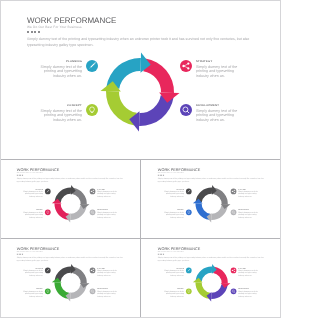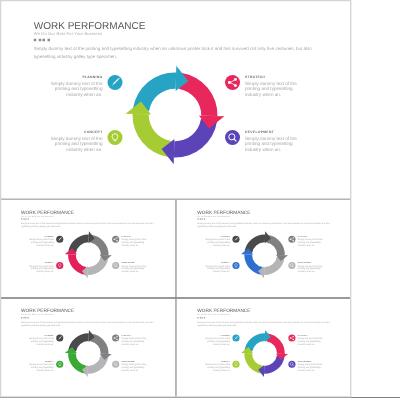--- a/index.html
+++ b/index.html
@@ -1,20 +1,20 @@
 <!DOCTYPE html>
 <html><head>
 <meta charset="utf-8">
 <title>Work Performance</title>
 <style>
   html,body{margin:0;padding:0;background:#fff;}
   body{width:281px;height:318px;overflow:hidden;
        font-family:"Liberation Sans","DejaVu Sans",sans-serif;
        -webkit-font-smoothing:antialiased;text-rendering:geometricPrecision;}
-  .page{position:relative;width:281px;height:318px;background:#000000;overflow:hidden;}
+  .page{position:relative;width:281px;height:318px;background:#14532d;overflow:hidden;}
 
   .frame{position:absolute;left:0;top:0;width:281px;height:318px;pointer-events:none;
          box-shadow:inset 0 0 0 1px #d5d5d8;}
 
   .panel{position:absolute;box-sizing:border-box;background:#fff;overflow:hidden;}
   .hline{position:absolute;left:0;width:281px;height:1px;background:#b4b4b8;}
   .vline{position:absolute;width:1px;background:#b4b4b8;}
 
   
   .slide{position:absolute;left:0;top:0;width:281px;height:159px;

